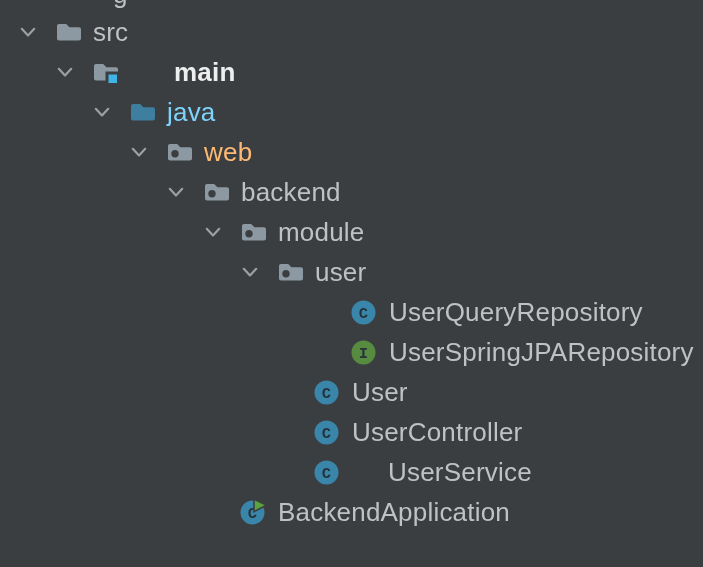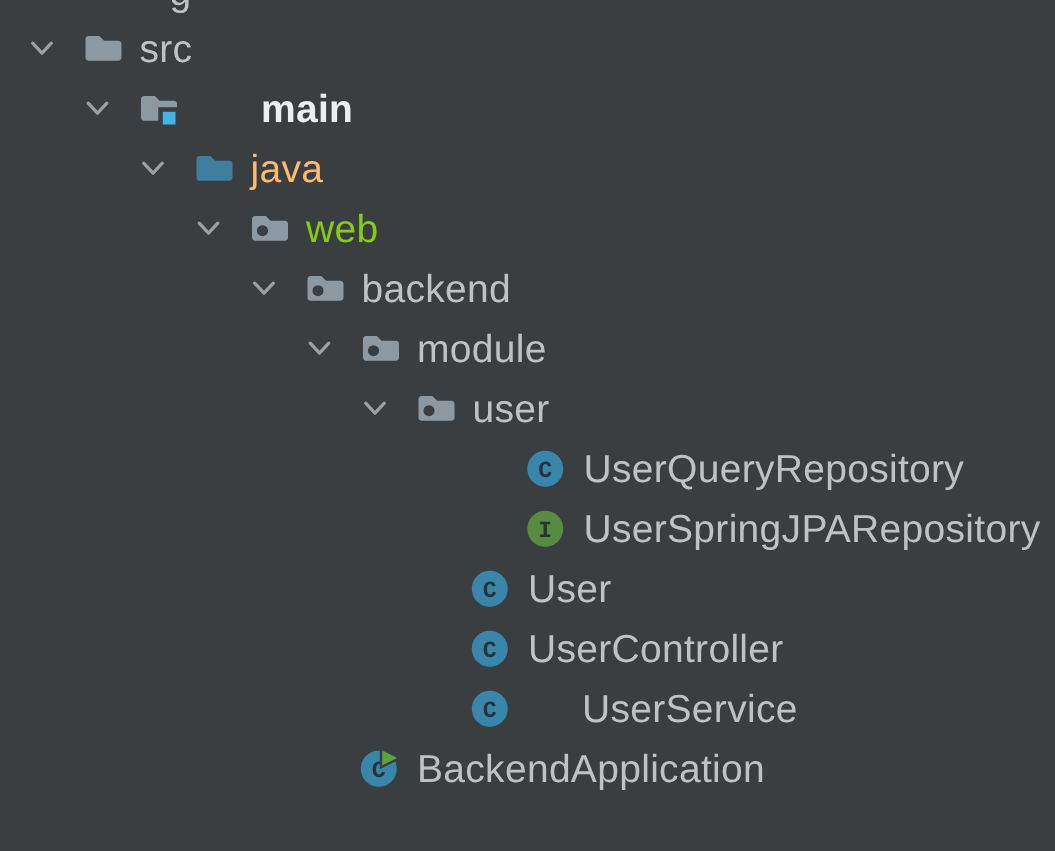--- a/index.html
+++ b/index.html
@@ -71,35 +71,35 @@
       <span class="chevron-slot">
         <svg width="16" height="11" viewBox="0 0 16 11">
           <polyline points="1.8,1.8 8,8.4 14.2,1.8" fill="none" stroke="#9DA0A2" stroke-width="2.2" stroke-linecap="round" stroke-linejoin="round"></polyline>
         </svg>
       </span>
       <span class="icon-slot">
         <svg width="28" height="26" viewBox="0 0 28 26">
           <path d="M2 7 C2 5.9 2.9 5 4 5 h7.2 l3.2 3.2 H24 c1.1 0 2 .9 2 2 V19.5 c0 1.1-.9 2-2 2 H4 c-1.1 0-2-.9-2-2 Z" fill="#3E7E9E"></path>
         </svg>
       </span>
-      <span class="row-label" style="color: #fdba74;">java</span>
+      <span class="row-label" style="color: #7dd3fc;">java</span>
     </div>
     <div class="tree-row" style="padding-left: 131px;">
       <span class="chevron-slot">
         <svg width="16" height="11" viewBox="0 0 16 11">
           <polyline points="1.8,1.8 8,8.4 14.2,1.8" fill="none" stroke="#9DA0A2" stroke-width="2.2" stroke-linecap="round" stroke-linejoin="round"></polyline>
         </svg>
       </span>
       <span class="icon-slot">
         <svg width="28" height="26" viewBox="0 0 28 26">
           <path d="M2 7 C2 5.9 2.9 5 4 5 h7.2 l3.2 3.2 H24 c1.1 0 2 .9 2 2 V19.5 c0 1.1-.9 2-2 2 H4 c-1.1 0-2-.9-2-2 Z" fill="#8C99A2"></path>
           <circle cx="9" cy="14.8" r="3.7" fill="#3B3E40"></circle>
         </svg>
       </span>
-      <span class="row-label" style="color: #84cc16;">web</span>
+      <span class="row-label" style="color: #fdba74;">web</span>
     </div>
     <div class="tree-row" style="padding-left: 168px;">
       <span class="chevron-slot">
         <svg width="16" height="11" viewBox="0 0 16 11">
           <polyline points="1.8,1.8 8,8.4 14.2,1.8" fill="none" stroke="#9DA0A2" stroke-width="2.2" stroke-linecap="round" stroke-linejoin="round"></polyline>
         </svg>
       </span>
       <span class="icon-slot">
         <svg width="28" height="26" viewBox="0 0 28 26">
           <path d="M2 7 C2 5.9 2.9 5 4 5 h7.2 l3.2 3.2 H24 c1.1 0 2 .9 2 2 V19.5 c0 1.1-.9 2-2 2 H4 c-1.1 0-2-.9-2-2 Z" fill="#8C99A2"></path>

